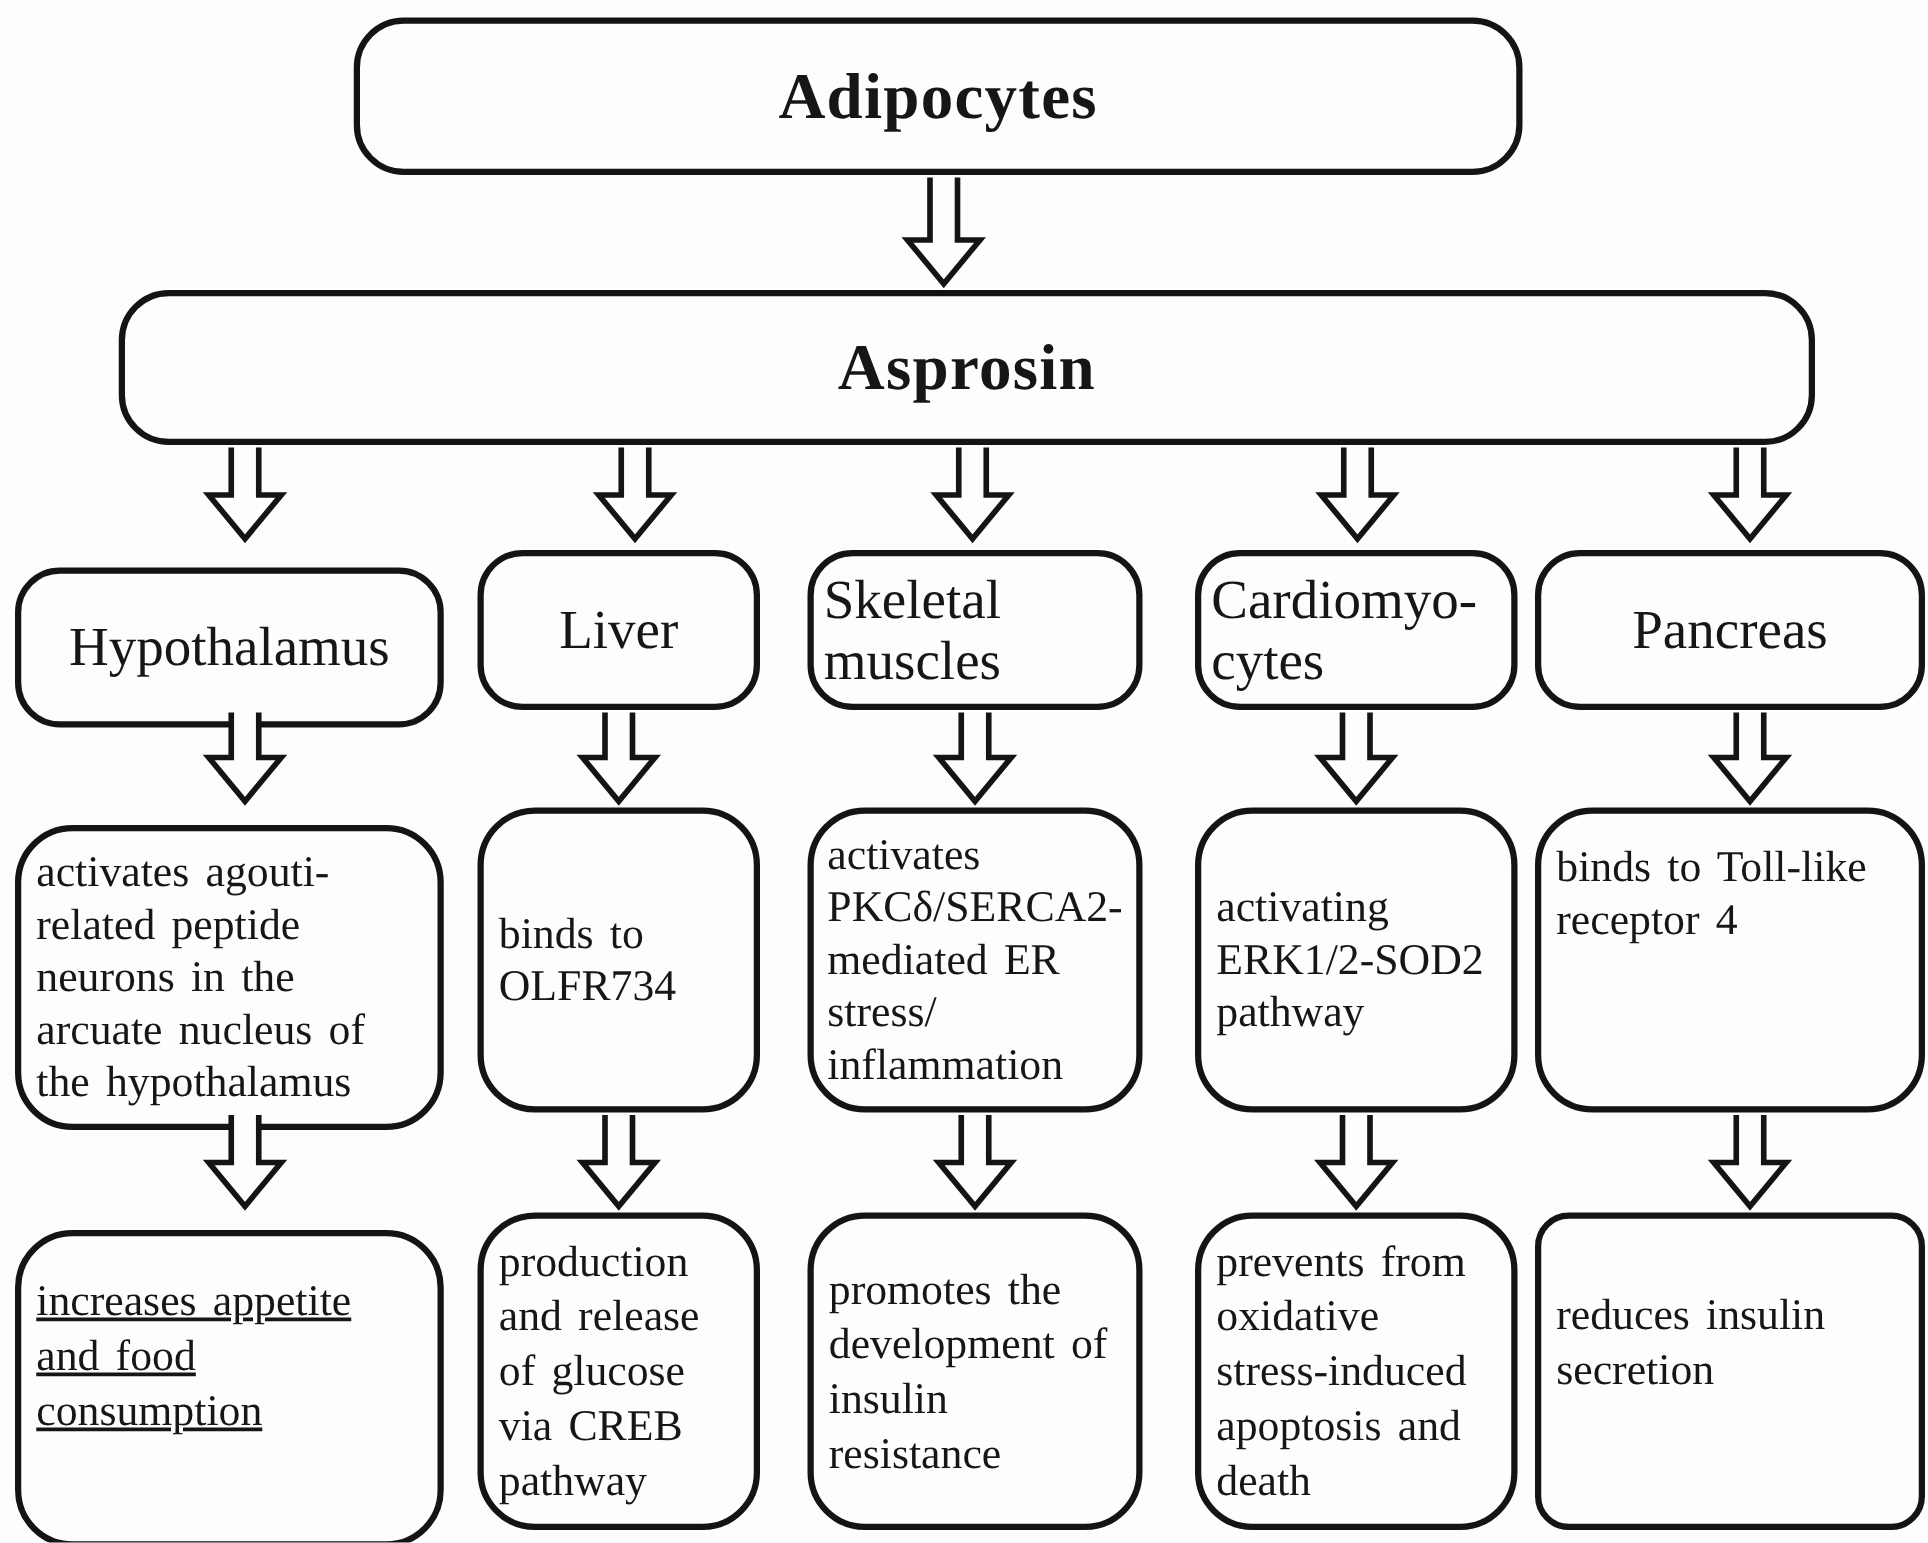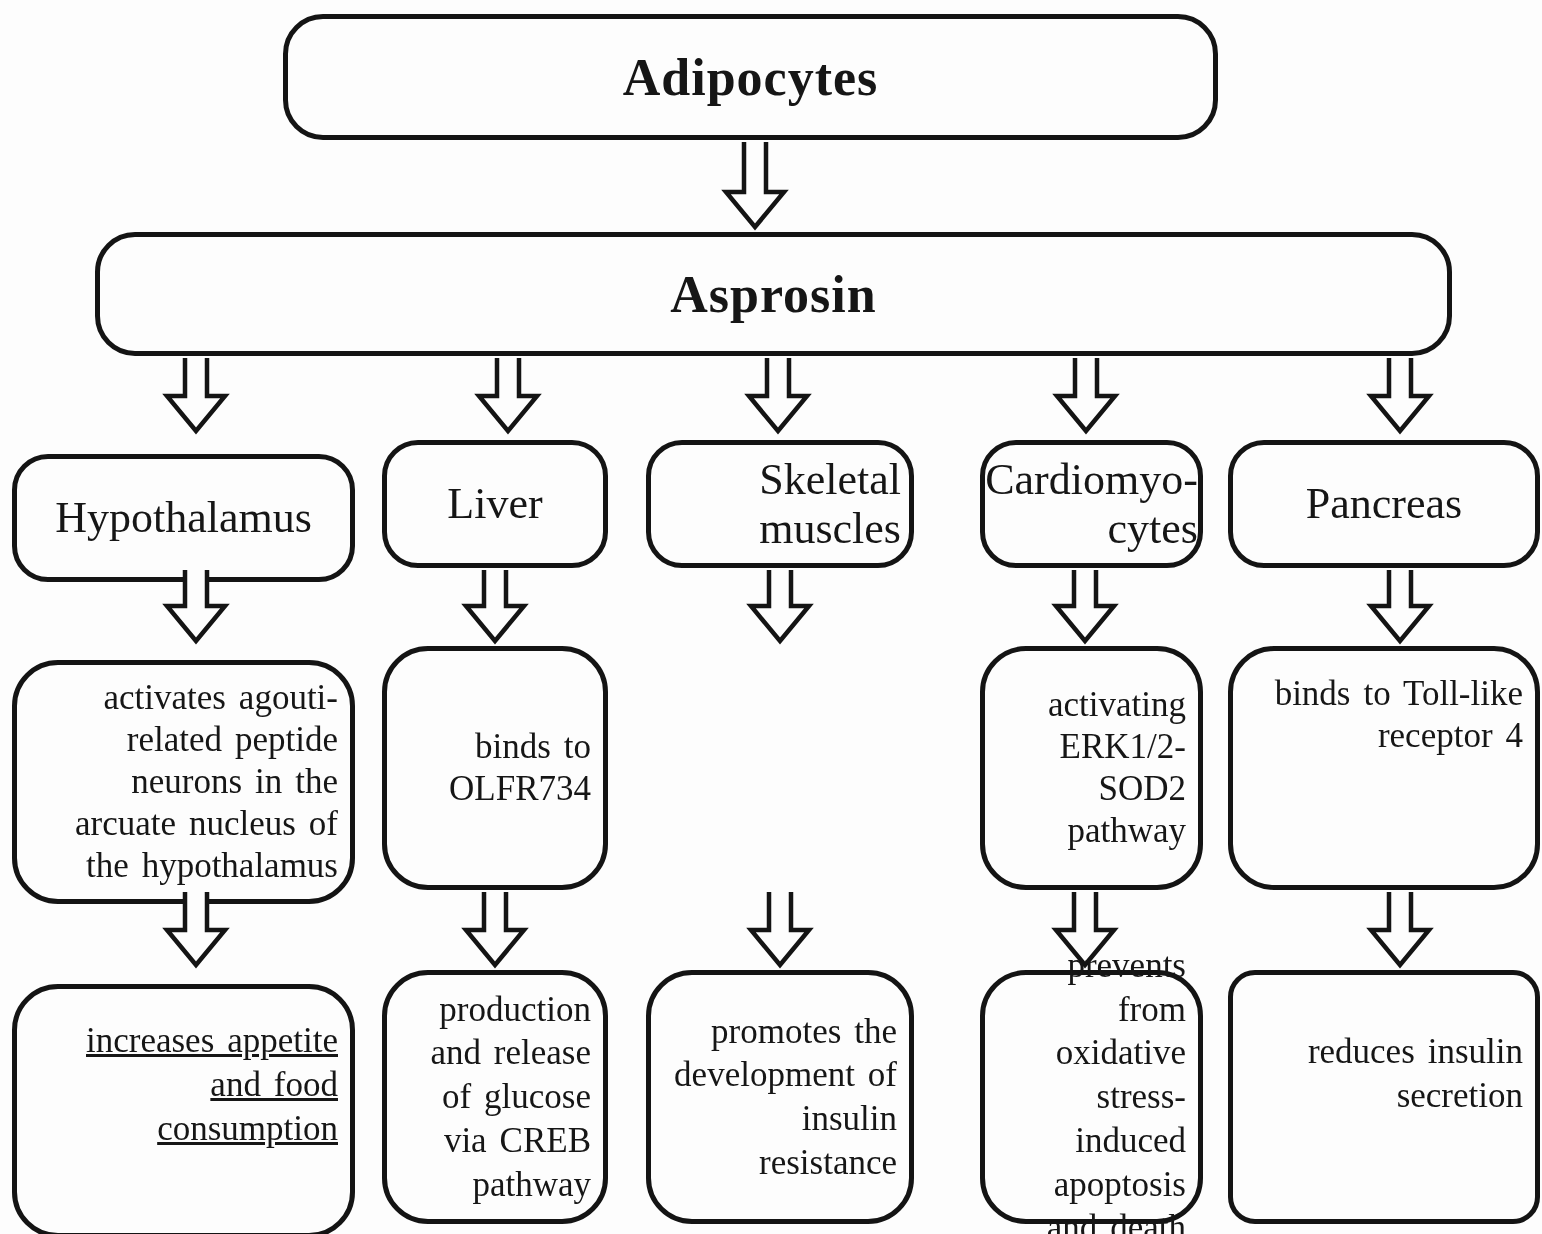--- a/index.html
+++ b/index.html
@@ -14,21 +14,21 @@
   .canvas{position:absolute;left:0;top:0;width:1542px;height:1234px;}
   .box{
     position:absolute;
     background:#fdfdfd;
     border:5px solid #141414;
     box-sizing:border-box;
     display:flex;
     flex-direction:column;
     align-items:center;
     justify-content:center;
-    text-align:right;
+    text-align:left;
   }
   .titlebox{
     border-radius:40px;
     font-weight:bold;
     font-size:52px;
     letter-spacing:1px;
   }
   .organ{
     border-radius:36px;
     font-size:44px;
@@ -53,21 +53,21 @@
     padding:8px 12px;
   }
   .v-top{justify-content:flex-start;}
   .pt30{padding-top:30px;text-decoration:underline;}
   .pt45{padding-top:22px;}
   .pt55{padding-top:55px;border-radius:27px;}
   
   .c1{left:12px;width:343px;margin-top:14px;}
   .c2{left:382px;width:226px;}
   .c3{left:646px;width:268px;}
-  .c4{left:980px;width:223px;}
+  .c4{left:956px;width:258px;}
   .c5{left:1228px;width:312px;}
   .arrow{position:absolute;width:70px;overflow:visible;}
   .arrow path{fill:#fdfdfd;stroke:#141414;stroke-width:4.5;}
 </style>
 </head>
 <body>
 
 <div class="canvas">
 
   <div class="box titlebox" style="left:283px;top:14px;width:935px;height:126px;">
@@ -129,20 +129,23 @@
   <svg class="arrow" style="left:1365px;top:570px;" width="70" height="74" viewBox="0 0 70 74">
     <path d="M24,0 L24,36 L6,36 L35,71 L64,36 L46,36 L46,0"></path>
   </svg>
 
   <div class="box mech c1">
     <span>activates agouti-related peptide neurons in the arcuate nucleus of the hypothalamus</span>
   </div>
   <div class="box mech c2">
     <span>binds to OLFR734</span>
   </div>
+  <div class="box mech c3">
+    <span>activates PKCδ/SERCA2-mediated ER stress/​inflammation</span>
+  </div>
   <div class="box mech c4">
     <span>activating ERK1/2-SOD2 pathway</span>
   </div>
   <div class="box mech c5 v-top pt45">
     <span>binds to Toll-like receptor 4</span>
   </div>
 
   <svg class="arrow" style="left:161px;top:892px;" width="70" height="76" viewBox="0 0 70 76">
     <path d="M24,0 L24,38 L6,38 L35,73 L64,38 L46,38 L46,0"></path>
   </svg>

